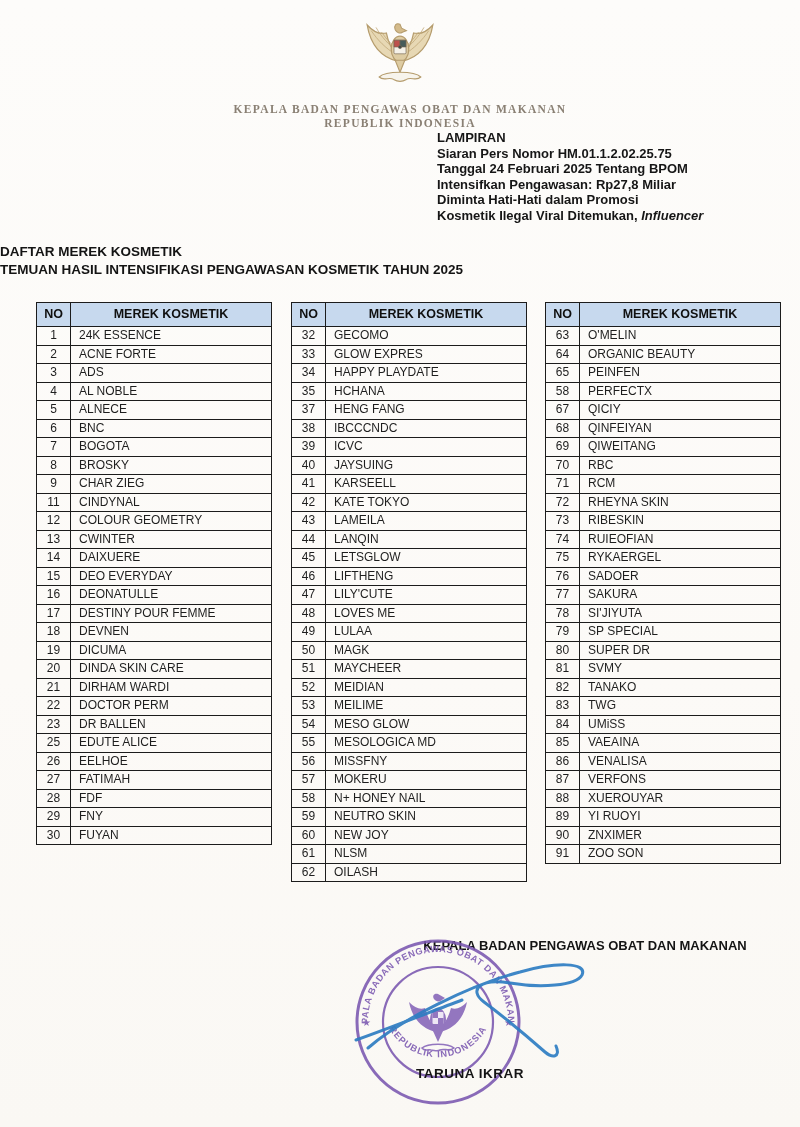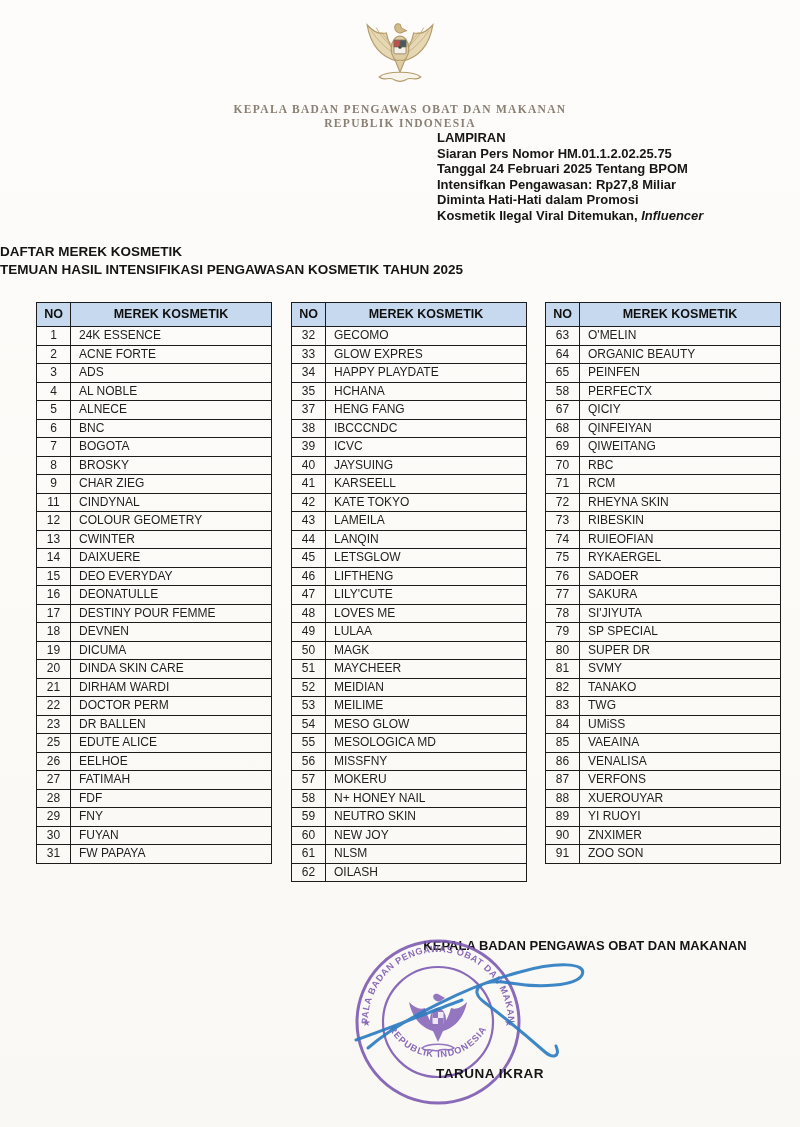--- a/index.html
+++ b/index.html
@@ -83,22 +83,22 @@
   }
   .stamp{
     position:absolute; left:352px; top:936px; width:172px; height:172px;
     opacity:.88;
   }
   .sig-scrawl{
     position:absolute; left:0; top:920px; width:800px; height:207px;
     pointer-events:none;
   }
   .sig-name{
-    position:absolute; left:405px; top:1066px; width:170px;
-    text-align:center; font-weight:bold; font-size:13.5px;
+    position:absolute; left:416px; top:1066px; width:170px;
+    text-align:left; font-weight:bold; font-size:13.5px;
     letter-spacing:.5px; color:#141414;
   }
 </style>
 </head>
 <body>
 
 <div class="page">
 
   <svg class="emblem-top" viewBox="0 0 100 110" aria-hidden="true">
     <g opacity="0.85">
@@ -264,24 +264,20 @@
             <td class="no">28</td>
             <td class="brand">FDF</td>
           </tr>
           <tr>
             <td class="no">29</td>
             <td class="brand">FNY</td>
           </tr>
           <tr>
             <td class="no">30</td>
             <td class="brand">FUYAN</td>
-          </tr>
-          <tr>
-            <td class="no">31</td>
-            <td class="brand">FW PAPAYA</td>
           </tr>
         </tbody>
     </table>
 
     <table class="brand-table t2">
       <colgroup>
           <col class="c-no">
           <col>
         </colgroup>
       <thead>

